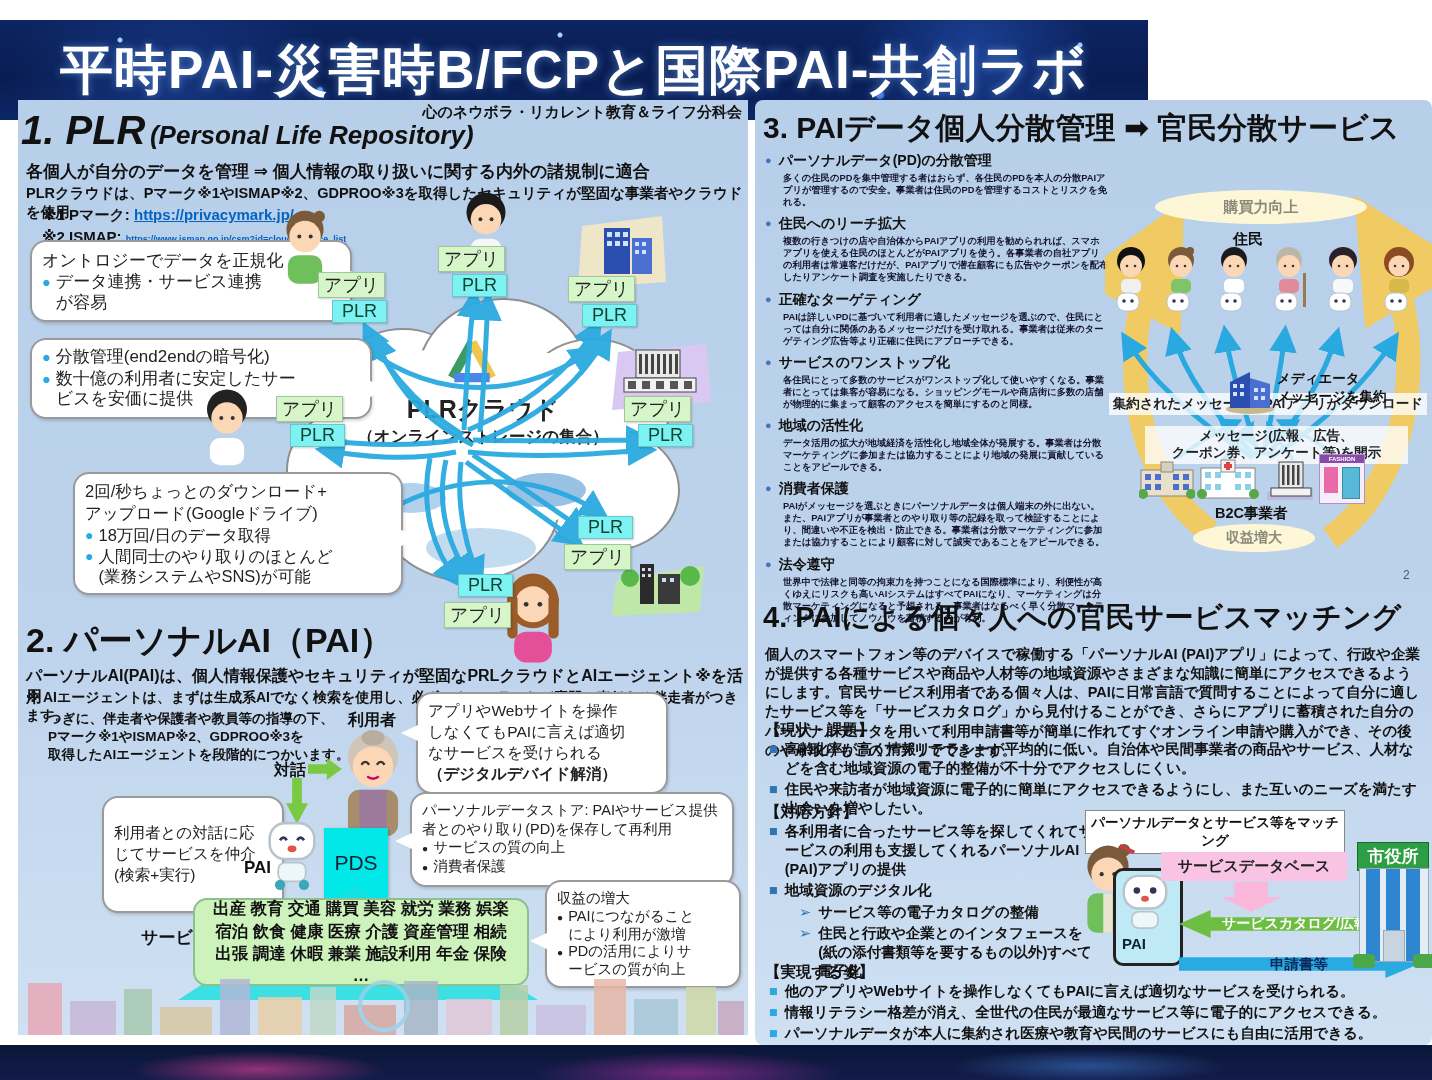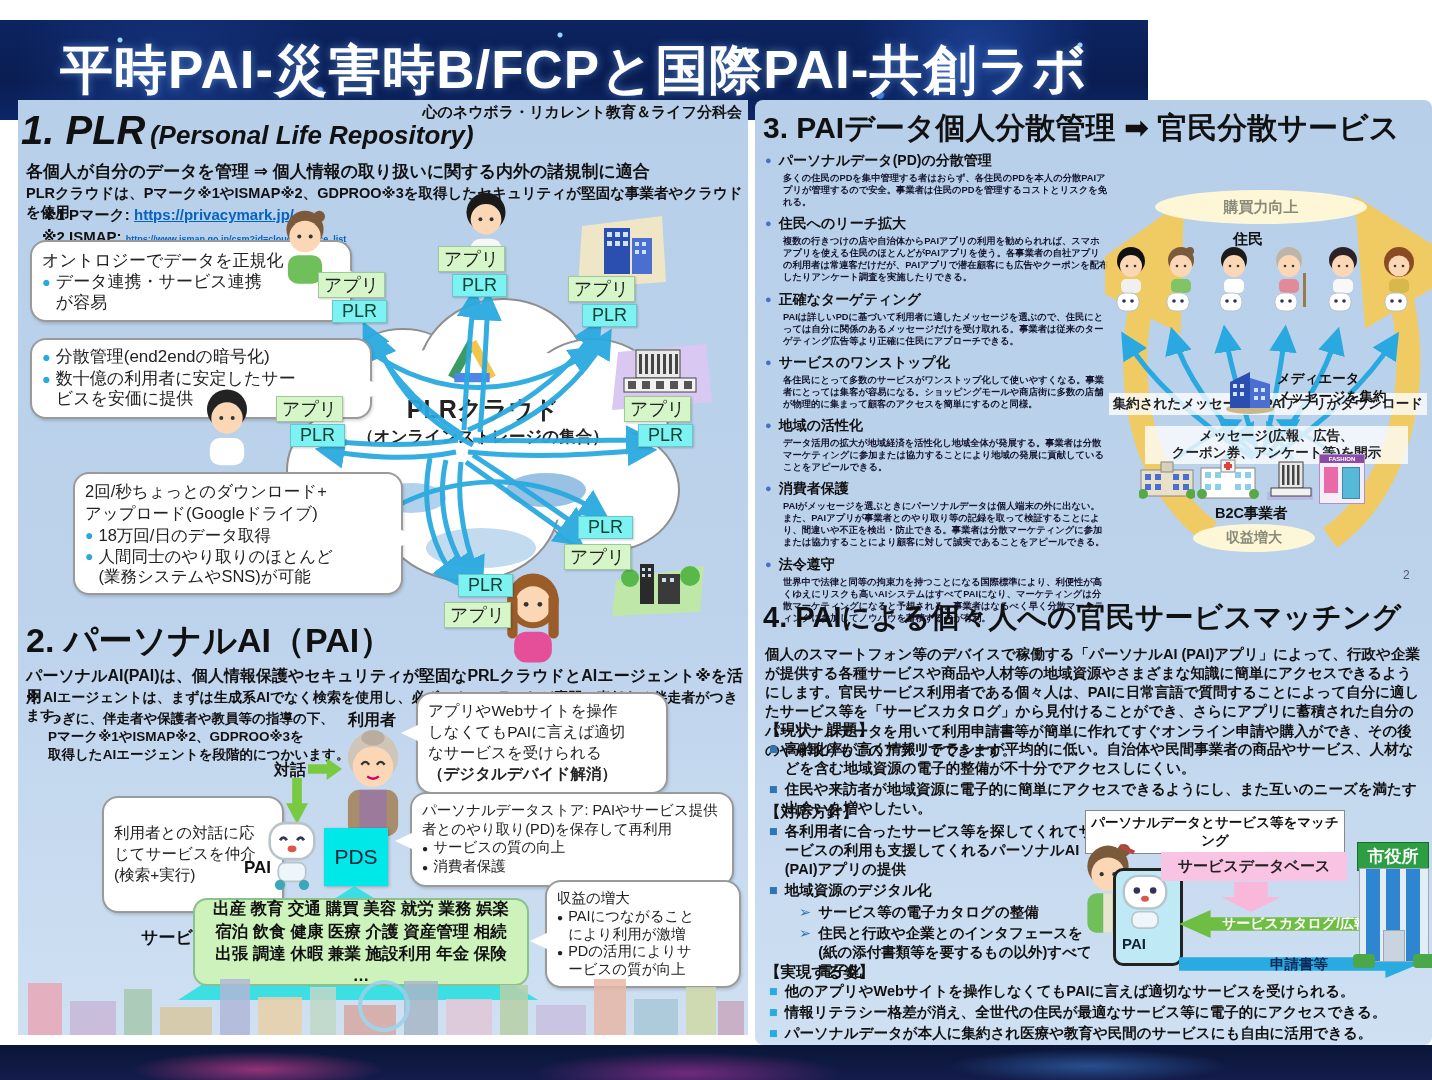--- a/index.html
+++ b/index.html
@@ -318,21 +318,21 @@
     <svg class="abs" style="left:244px;top:718px;" width="60" height="72" viewBox="0 0 34 42">
       <rect x="4" y="3" width="26" height="21" rx="9" fill="#ffffff" stroke="#b8c4cc" stroke-width="1.5"></rect>
       <path d="M10 13 q2 -3 4 0" stroke="#335" fill="none" stroke-width="1.6"></path>
       <path d="M20 13 q2 -3 4 0" stroke="#335" fill="none" stroke-width="1.6"></path>
       <ellipse cx="17" cy="18" rx="2.6" ry="2" fill="#e0554a"></ellipse>
       <rect x="9" y="26" width="16" height="11" rx="4" fill="#eef6fa" stroke="#b8c4cc"></rect>
       <circle cx="10" cy="39" r="3" fill="#3aa8b8"></circle>
         <circle cx="24" cy="39" r="3" fill="#3aa8b8"></circle>
     </svg>
     <div class="abs b" style="left:226px;top:758px;font-size:17px;color:#111;">PAI</div>
-    <div class="abs" style="left:306px;top:728px;width:64px;height:58px;background:#00e8e8;display:flex;align-items:center;justify-content:center;font-size:21px;color:#123;box-shadow:1px 1px 3px rgba(0,0,0,.25);">PDS</div>
+    <div class="abs" style="left:306px;top:728px;width:64px;height:70px;background:#00e8e8;display:flex;align-items:center;justify-content:center;font-size:21px;color:#123;box-shadow:1px 1px 3px rgba(0,0,0,.25);">PDS</div>
 
     <div class="bub" style="left:392px;top:692px;width:300px;font-size:14.5px;">
       <div>パーソナルデータストア: PAIやサービス提供者とのやり取り(PD)を保存して再利用</div>
       <div class="row">
           <span class="dotk">●</span>
         <span>サービスの質の向上</span>
         </div>
       <div class="row">
           <span class="dotk">●</span>
         <span>消費者保護</span>

